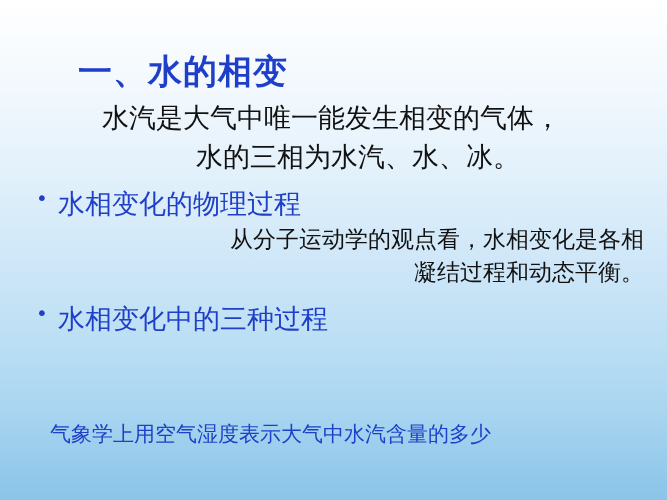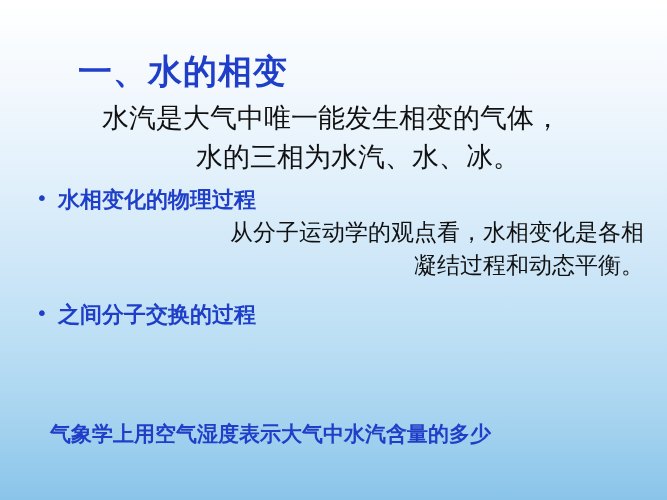--- a/index.html
+++ b/index.html
@@ -72,43 +72,43 @@
   .bullet-dot {
     width: 22px;
     flex: 0 0 22px;
     font-size: 20px;
     line-height: 1.45;
     color: #1f3fc8;
     text-align: left;
     padding-left: 2px;
   }
   .bullet-head {
-    font-size: 22px;
-    font-weight: bold;
+    font-size: 27px;
+    font-weight: normal;
     color: #1f3fc8;
     line-height: 1.45;
     white-space: nowrap;
   }
   .bullet-body {
     margin-left: 44px;
     font-size: 23px;
     color: #111111;
     line-height: 1.45;
   }
   .bullet-body .line {
     display: block;
     white-space: nowrap;
     text-align: right;
   }
   .footnote {
     position: absolute;
     left: 50px;
     top: 404px;
     font-size: 21px;
-    font-weight: bold;
+    font-weight: normal;
     color: #1f3fc8;
     white-space: nowrap;
   }
 </style>
 </head>
 <body>
 
 <div class="slide">
   <div class="content">
 
@@ -126,20 +126,20 @@
       </div>
       <div class="bullet-body">
         <span class="line">从分子运动学的观点看，水相变化是各相</span>
         <span class="line">凝结过程和动态平衡。</span>
       </div>
     </div>
 
     <div class="bullet-block b2">
       <div class="bullet-row">
         <span class="bullet-dot">•</span>
-        <span class="bullet-head">之间分子交换的过程</span>
+        <span class="bullet-head">水相变化中的三种过程</span>
       </div>
     </div>
 
     <div class="footnote">气象学上用空气湿度表示大气中水汽含量的多少</div>
 
   </div>
 </div>
 
 </body></html>

